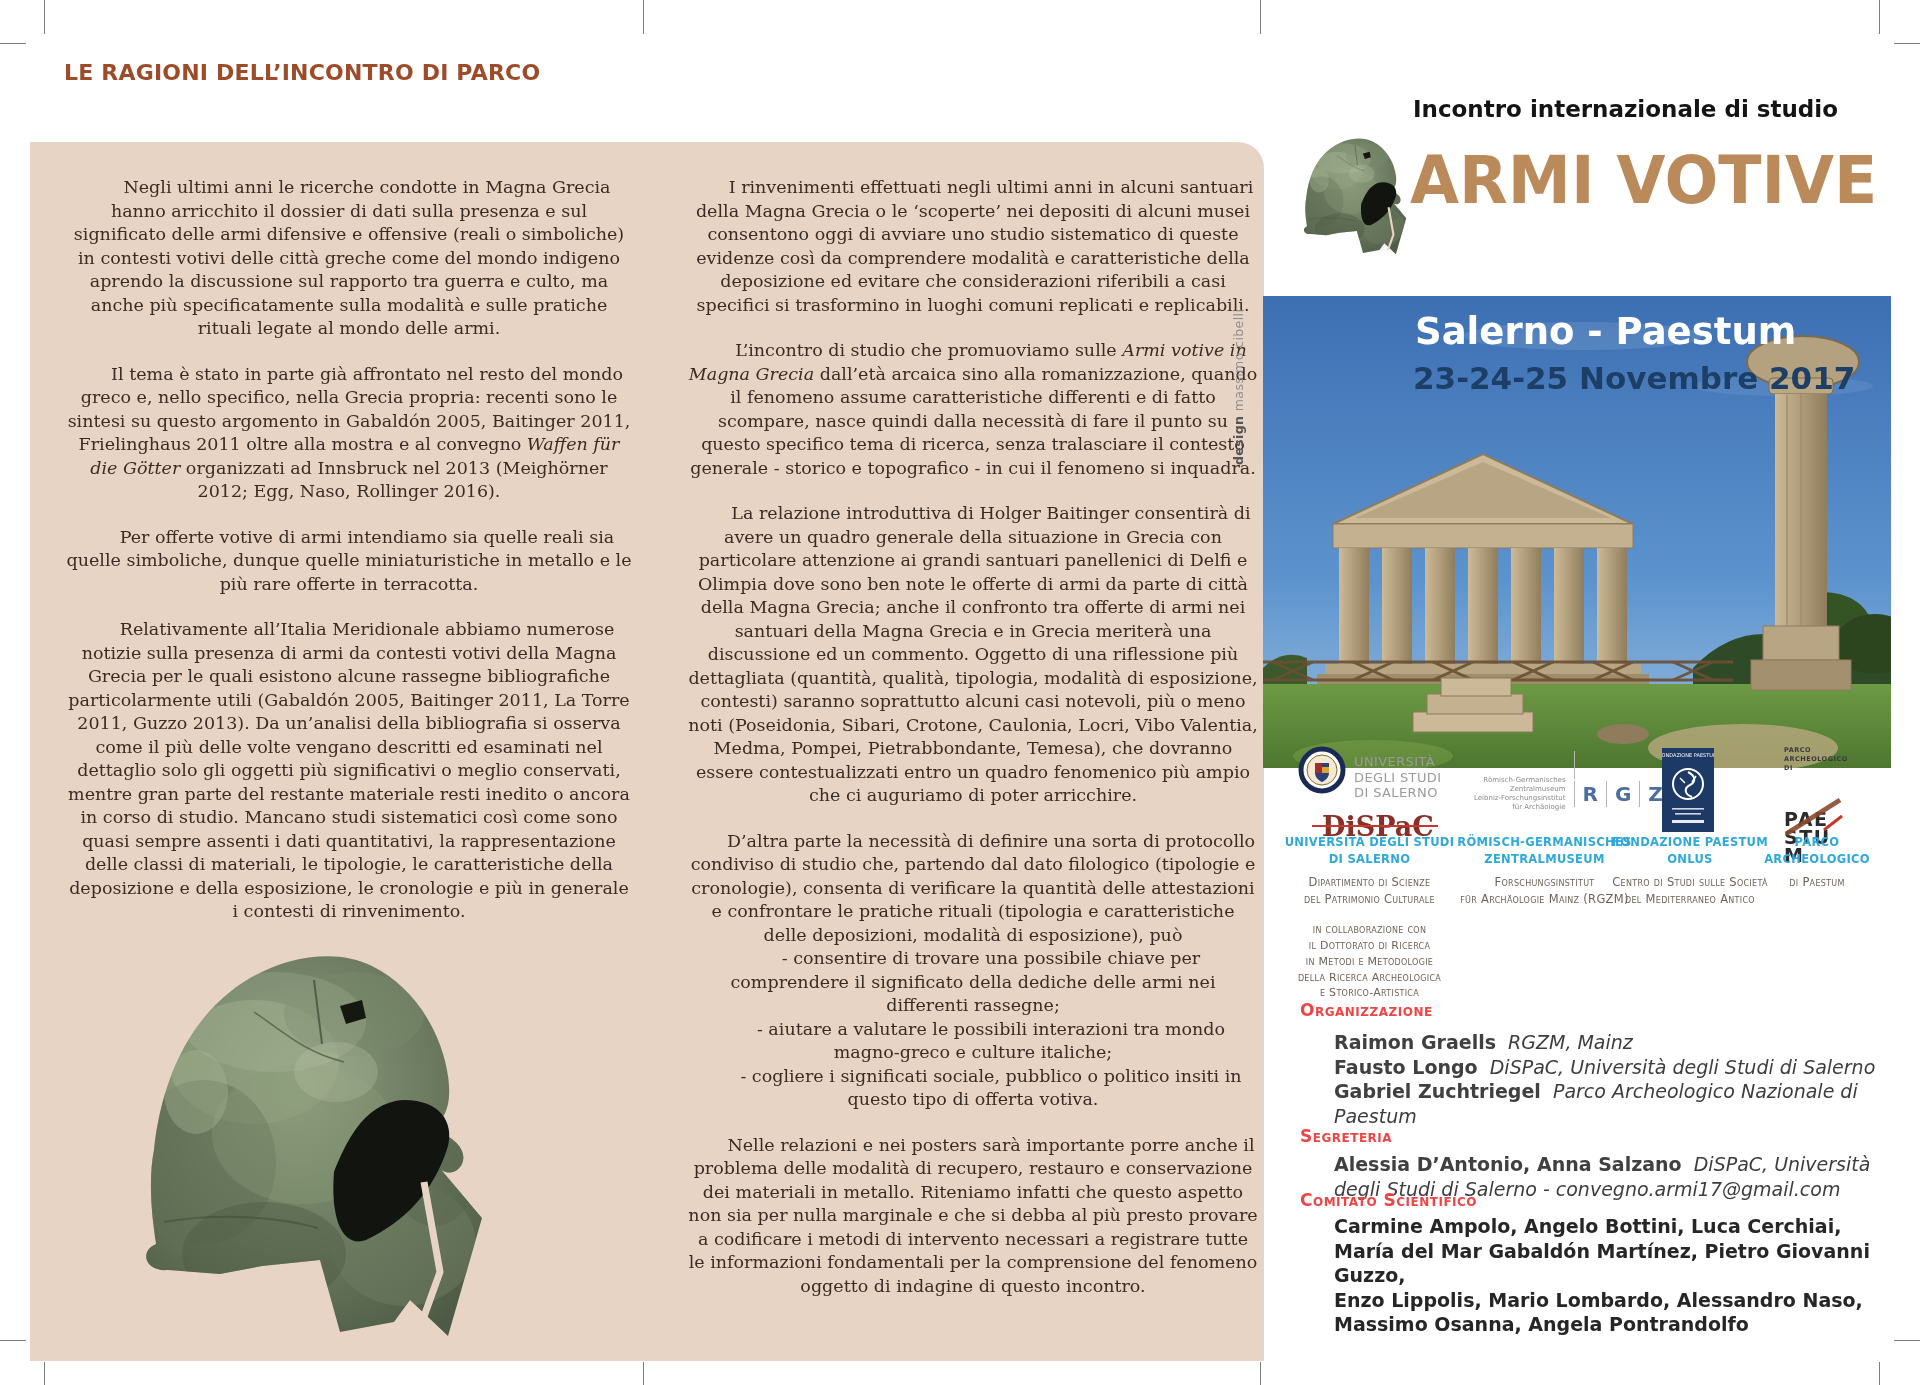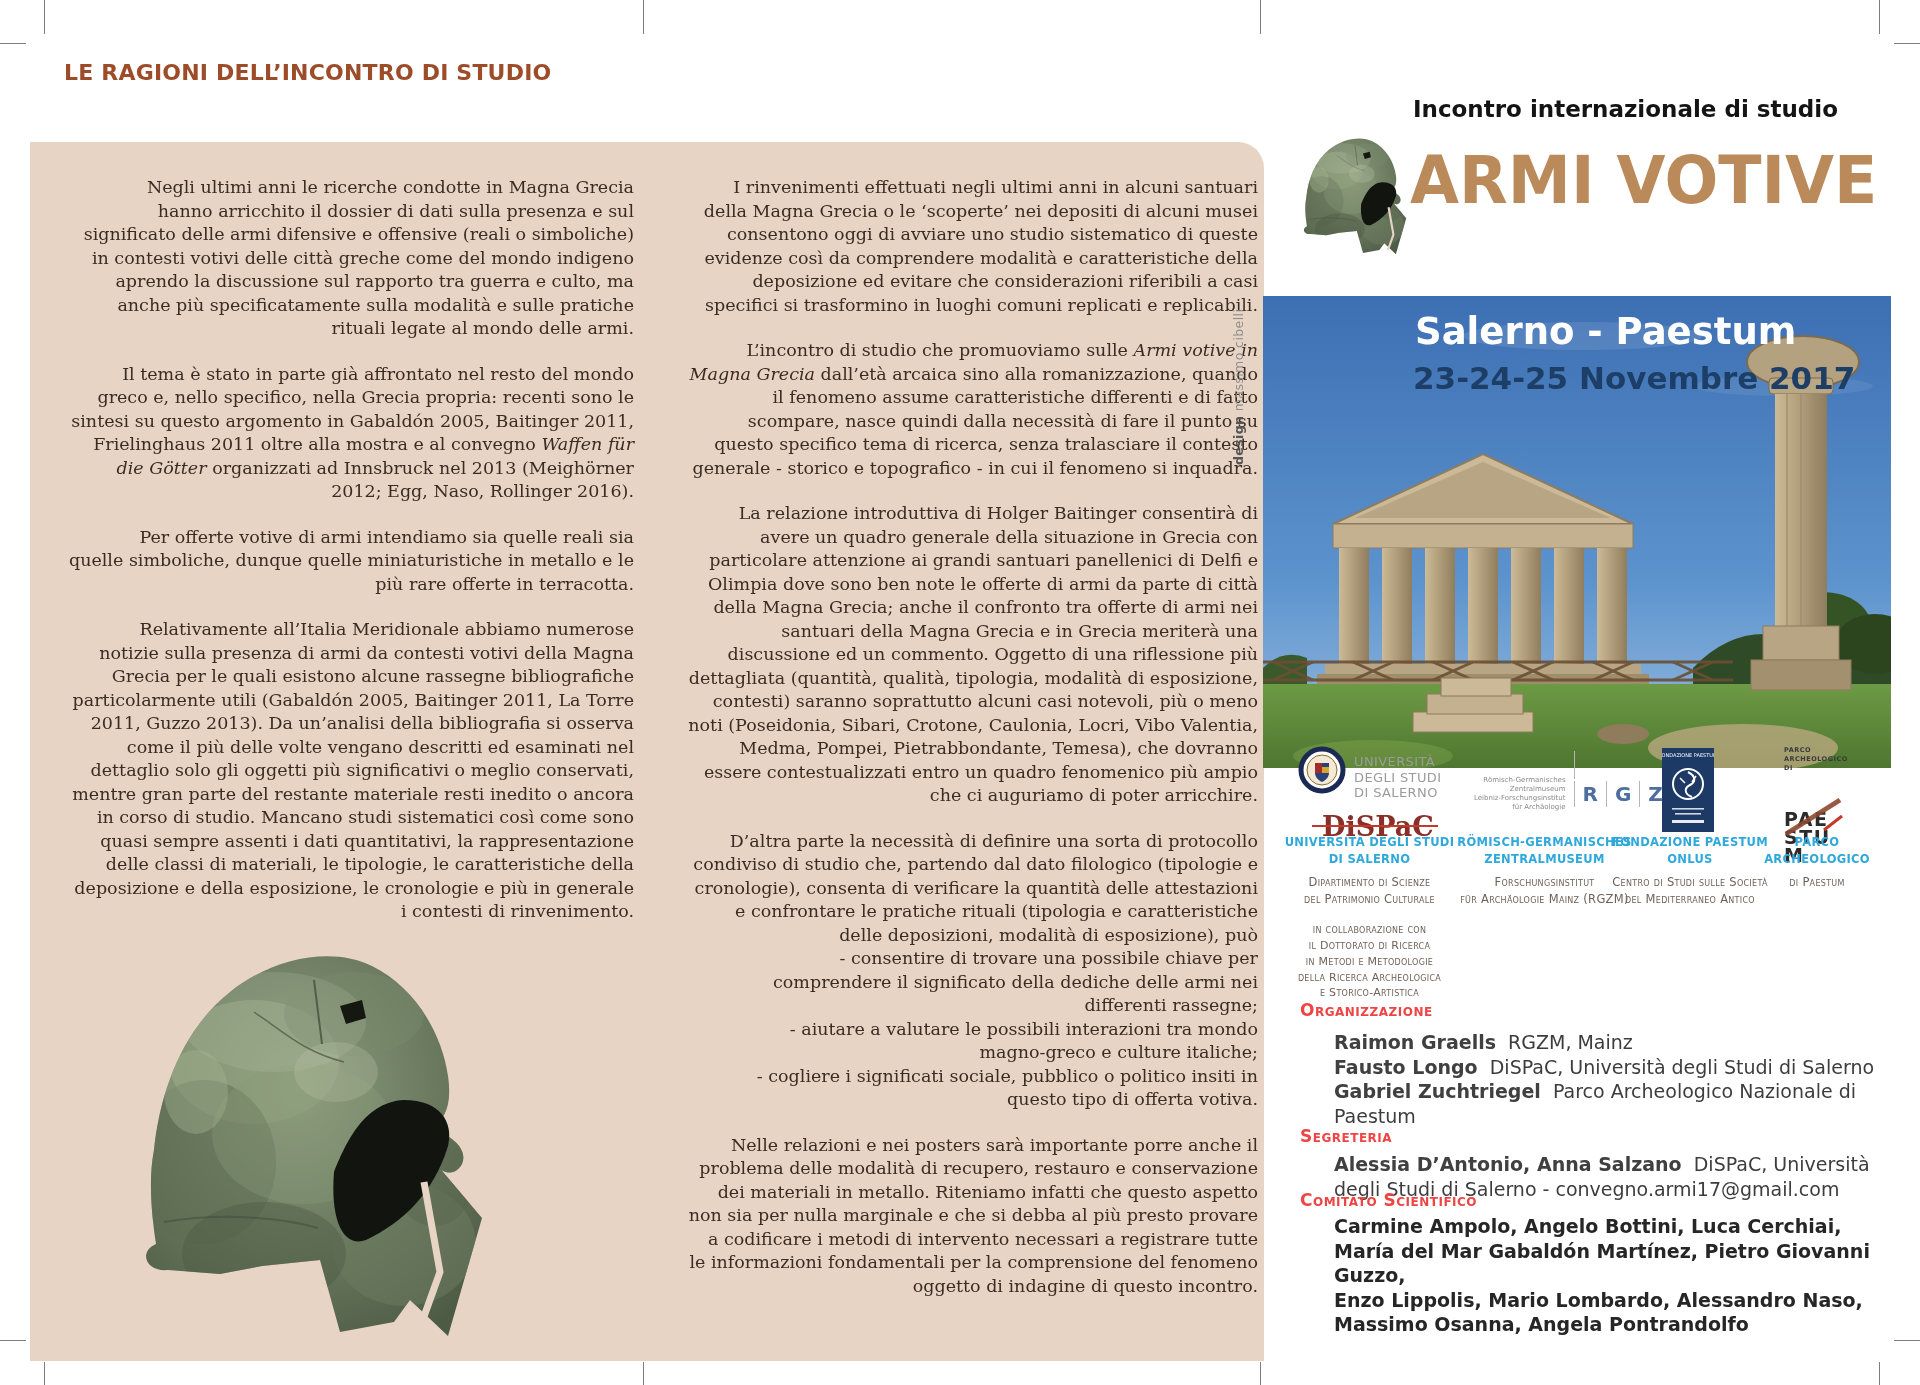--- a/index.html
+++ b/index.html
@@ -6,21 +6,21 @@
   .page{position:relative;width:1920px;height:1385px;background:#ffffff;overflow:hidden;
         font-family:"DejaVu Sans",sans-serif;}
   .crop{position:absolute;background:#7d7d7d;}
   .cropv{width:1px;height:34px;}
   .croph{width:26px;height:1px;}
   .beige{position:absolute;left:30px;top:142px;width:1234px;height:1219px;
          background:#e8d4c5;border-radius:0 26px 0 0;}
   .heading{position:absolute;left:64px;top:60px;margin:0;
            font:bold 22px/1.2 "DejaVu Sans",sans-serif;color:#9c4c28;letter-spacing:.2px;}
   .col{position:absolute;top:176px;width:570px;
-       font:17.5px/23.5px "DejaVu Serif",serif;color:#3a2c22;text-align:right;}
+       font:17.5px/23.5px "DejaVu Serif",serif;color:#3a2c22;text-align:center;}
   #leftcol{left:64px;}
   #midcol{left:688px;}
   .col p{margin:0 0 22px;text-indent:36px;}
   .col p.li{margin:0;}
   .col p.m0{margin:0;}
   .col p.aft{margin-top:22px;margin-bottom:16px;}
   .it{font-style:italic;}
   .pl{white-space:pre-line;}
   .credit{position:absolute;left:1231px;top:283px;height:182px;
           writing-mode:vertical-rl;transform:rotate(180deg);
@@ -60,21 +60,21 @@
   
   .capcol{position:absolute;top:834px;text-align:center;}
   .cap-cyan{font:bold 11.5px/1.45 "DejaVu Sans",sans-serif;color:#2fa8dc;letter-spacing:.3px;}
   .cap-dark{margin-top:7px;font:11.5px/1.45 "DejaVu Sans",sans-serif;font-variant:small-caps;color:#6e6258;letter-spacing:.3px;}
   .cap-extra{margin-top:14px;font:11px/1.45 "DejaVu Sans",sans-serif;font-variant:small-caps;color:#6e6258;letter-spacing:.3px;}
   
   .sec-label{position:absolute;left:1300px;font:bold 17px "DejaVu Sans",sans-serif;
              font-variant:small-caps;color:#ef4444;letter-spacing:.5px;}
   .sec-body{position:absolute;left:1334px;width:556px;font:19px/24.5px "DejaVu Sans",sans-serif;color:#262626;}
   .nm{font-weight:bold;color:#404040;}
-  .aff{font-weight:normal;color:#3d3d3d;}
+  .aff{font-style:italic;font-weight:normal;color:#3d3d3d;}
   .members{font-weight:bold;white-space:pre-line;}
 </style>
 </head>
 <body>
 
 <div class="page">
 
   <div class="crop cropv" style="left:44px;top:0;"></div>
   <div class="crop cropv" style="left:643px;top:0;"></div>
   <div class="crop cropv" style="left:1260px;top:0;"></div>
@@ -83,21 +83,21 @@
   <div class="crop cropv" style="left:643px;top:1362px;height:23px;"></div>
   <div class="crop cropv" style="left:1260px;top:1362px;height:23px;"></div>
   <div class="crop cropv" style="left:1879px;top:1362px;height:23px;"></div>
   <div class="crop croph" style="left:0;top:43px;"></div>
   <div class="crop croph" style="left:1894px;top:43px;"></div>
   <div class="crop croph" style="left:0;top:1340px;"></div>
   <div class="crop croph" style="left:1894px;top:1340px;"></div>
 
   <div class="beige"></div>
 
-  <h1 class="heading">LE RAGIONI DELL’INCONTRO DI STUDIO</h1>
+  <h1 class="heading">LE RAGIONI DELL’INCONTRO DI PARCO</h1>
 
   <div id="leftcol" class="col">
     <p>Negli ultimi anni le ricerche condotte in Magna Grecia hanno arricchito il dossier di dati sulla presenza e sul significato delle armi difensive e offensive (reali o simboliche) in contesti votivi delle città greche come del mondo indigeno aprendo la discussione sul rapporto tra guerra e culto, ma anche più specificatamente sulla modalità e sulle pratiche rituali legate al mondo delle armi.</p>
     <p><span>Il tema è stato in parte già affrontato nel resto del mondo greco e, nello specifico, nella Grecia propria: recenti sono le sintesi su questo argomento in Gabaldón 2005, Baitinger 2011, Frielinghaus 2011 oltre alla mostra e al convegno </span><span class="it">Waffen für die Götter</span><span> organizzati ad Innsbruck nel 2013 (Meighörner 2012; Egg, Naso, Rollinger 2016).</span></p>
     <p>Per offerte votive di armi intendiamo sia quelle reali sia quelle simboliche, dunque quelle miniaturistiche in metallo e le più rare offerte in terracotta.</p>
     <p>Relativamente all’Italia Meridionale abbiamo numerose notizie sulla presenza di armi da contesti votivi della Magna Grecia per le quali esistono alcune rassegne bibliografiche particolarmente utili (Gabaldón 2005, Baitinger 2011, La Torre 2011, Guzzo 2013). Da un’analisi della bibliografia si osserva come il più delle volte vengano descritti ed esaminati nel dettaglio solo gli oggetti più significativi o meglio conservati, mentre gran parte del restante materiale resti inedito o ancora in corso di studio. Mancano studi sistematici così come sono quasi sempre assenti i dati quantitativi, la rappresentazione delle classi di materiali, le tipologie, le caratteristiche della deposizione e della esposizione, le cronologie e più in generale i contesti di rinvenimento.</p>
   </div>
 
   <div id="midcol" class="col">
     <p>I rinvenimenti effettuati negli ultimi anni in alcuni santuari della Magna Grecia o le ‘scoperte’ nei depositi di alcuni musei consentono oggi di avviare uno studio sistematico di queste evidenze così da comprendere modalità e caratteristiche della deposizione ed evitare che considerazioni riferibili a casi specifici si trasformino in luoghi comuni replicati e replicabili.</p>

